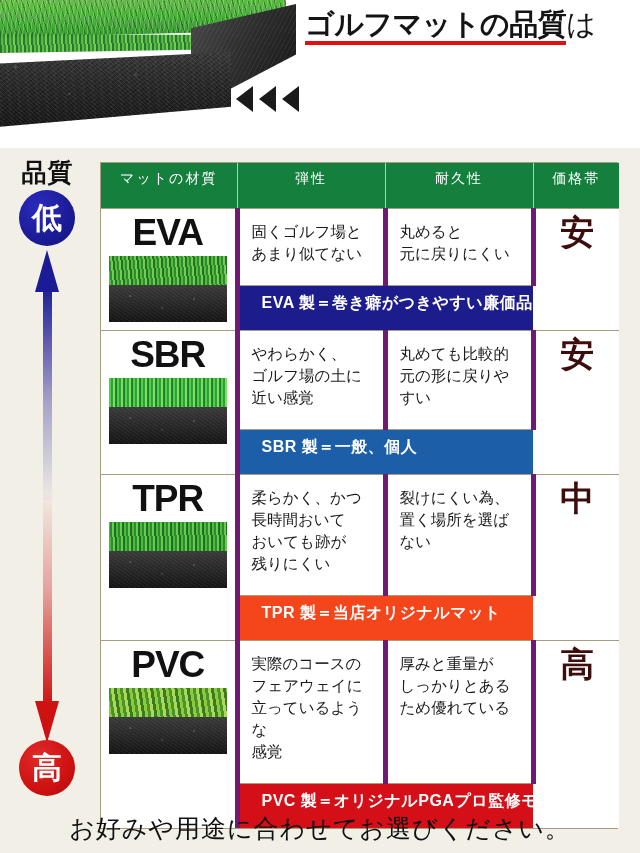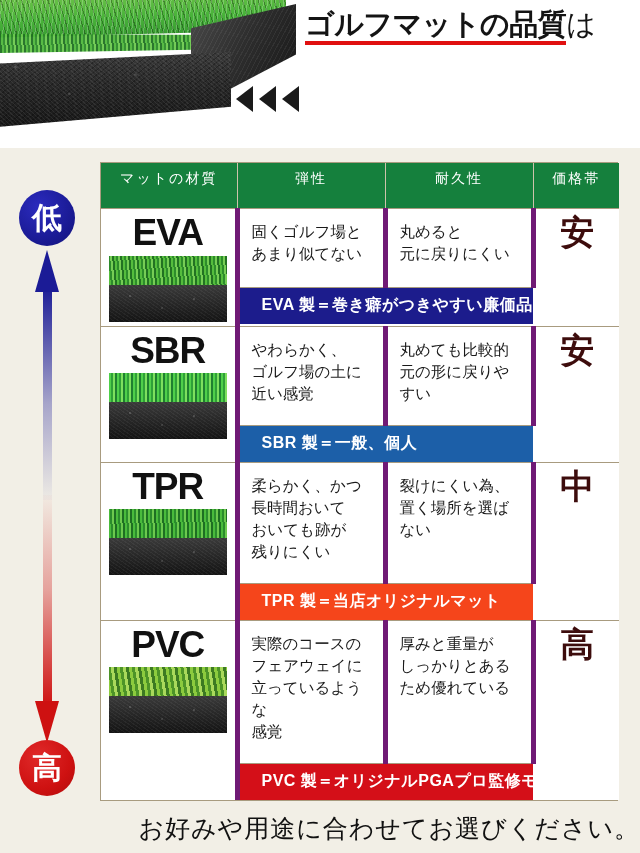--- a/index.html
+++ b/index.html
@@ -296,32 +296,32 @@
 
   .banner-row td {
     border-top: none;
     border-right: none;
     padding: 0;
   }
   .banner {
     color: #ffffff;
     font-size: 16px;
     font-weight: bold;
-    padding: 7px 0 8px 22px;
+    padding: 7px 0 16px 22px;
     letter-spacing: 0.5px;
     white-space: nowrap;
     font-family: "Liberation Sans", "DejaVu Sans", sans-serif;
   }
 
   
   .footer {
     position: absolute;
     left: 0; top: 812px;
     width: 640px;
-    text-align: right;
+    text-align: center;
     font-family: "Liberation Serif", "DejaVu Serif", serif;
     font-size: 25px;
     color: #111111;
     letter-spacing: 1px;
   }
 </style>
 </head>
 <body>
 
 <div class="hero">
@@ -342,20 +342,21 @@
   </div>
 
   <div class="hero-text">
     <div class="hero-line">
       <span class="hl">ゴルフマットの品質</span><span>は</span>
     </div>
   </div>
 </div>
 
 <div class="axis">
+  <div class="axis-title">品質</div>
 
   <div class="axis-bubble bubble-low">
     <span>低</span>
   </div>
 
   <div class="arrow-up">
     <div class="shaft"></div>
     <div class="head"></div>
   </div>
 

